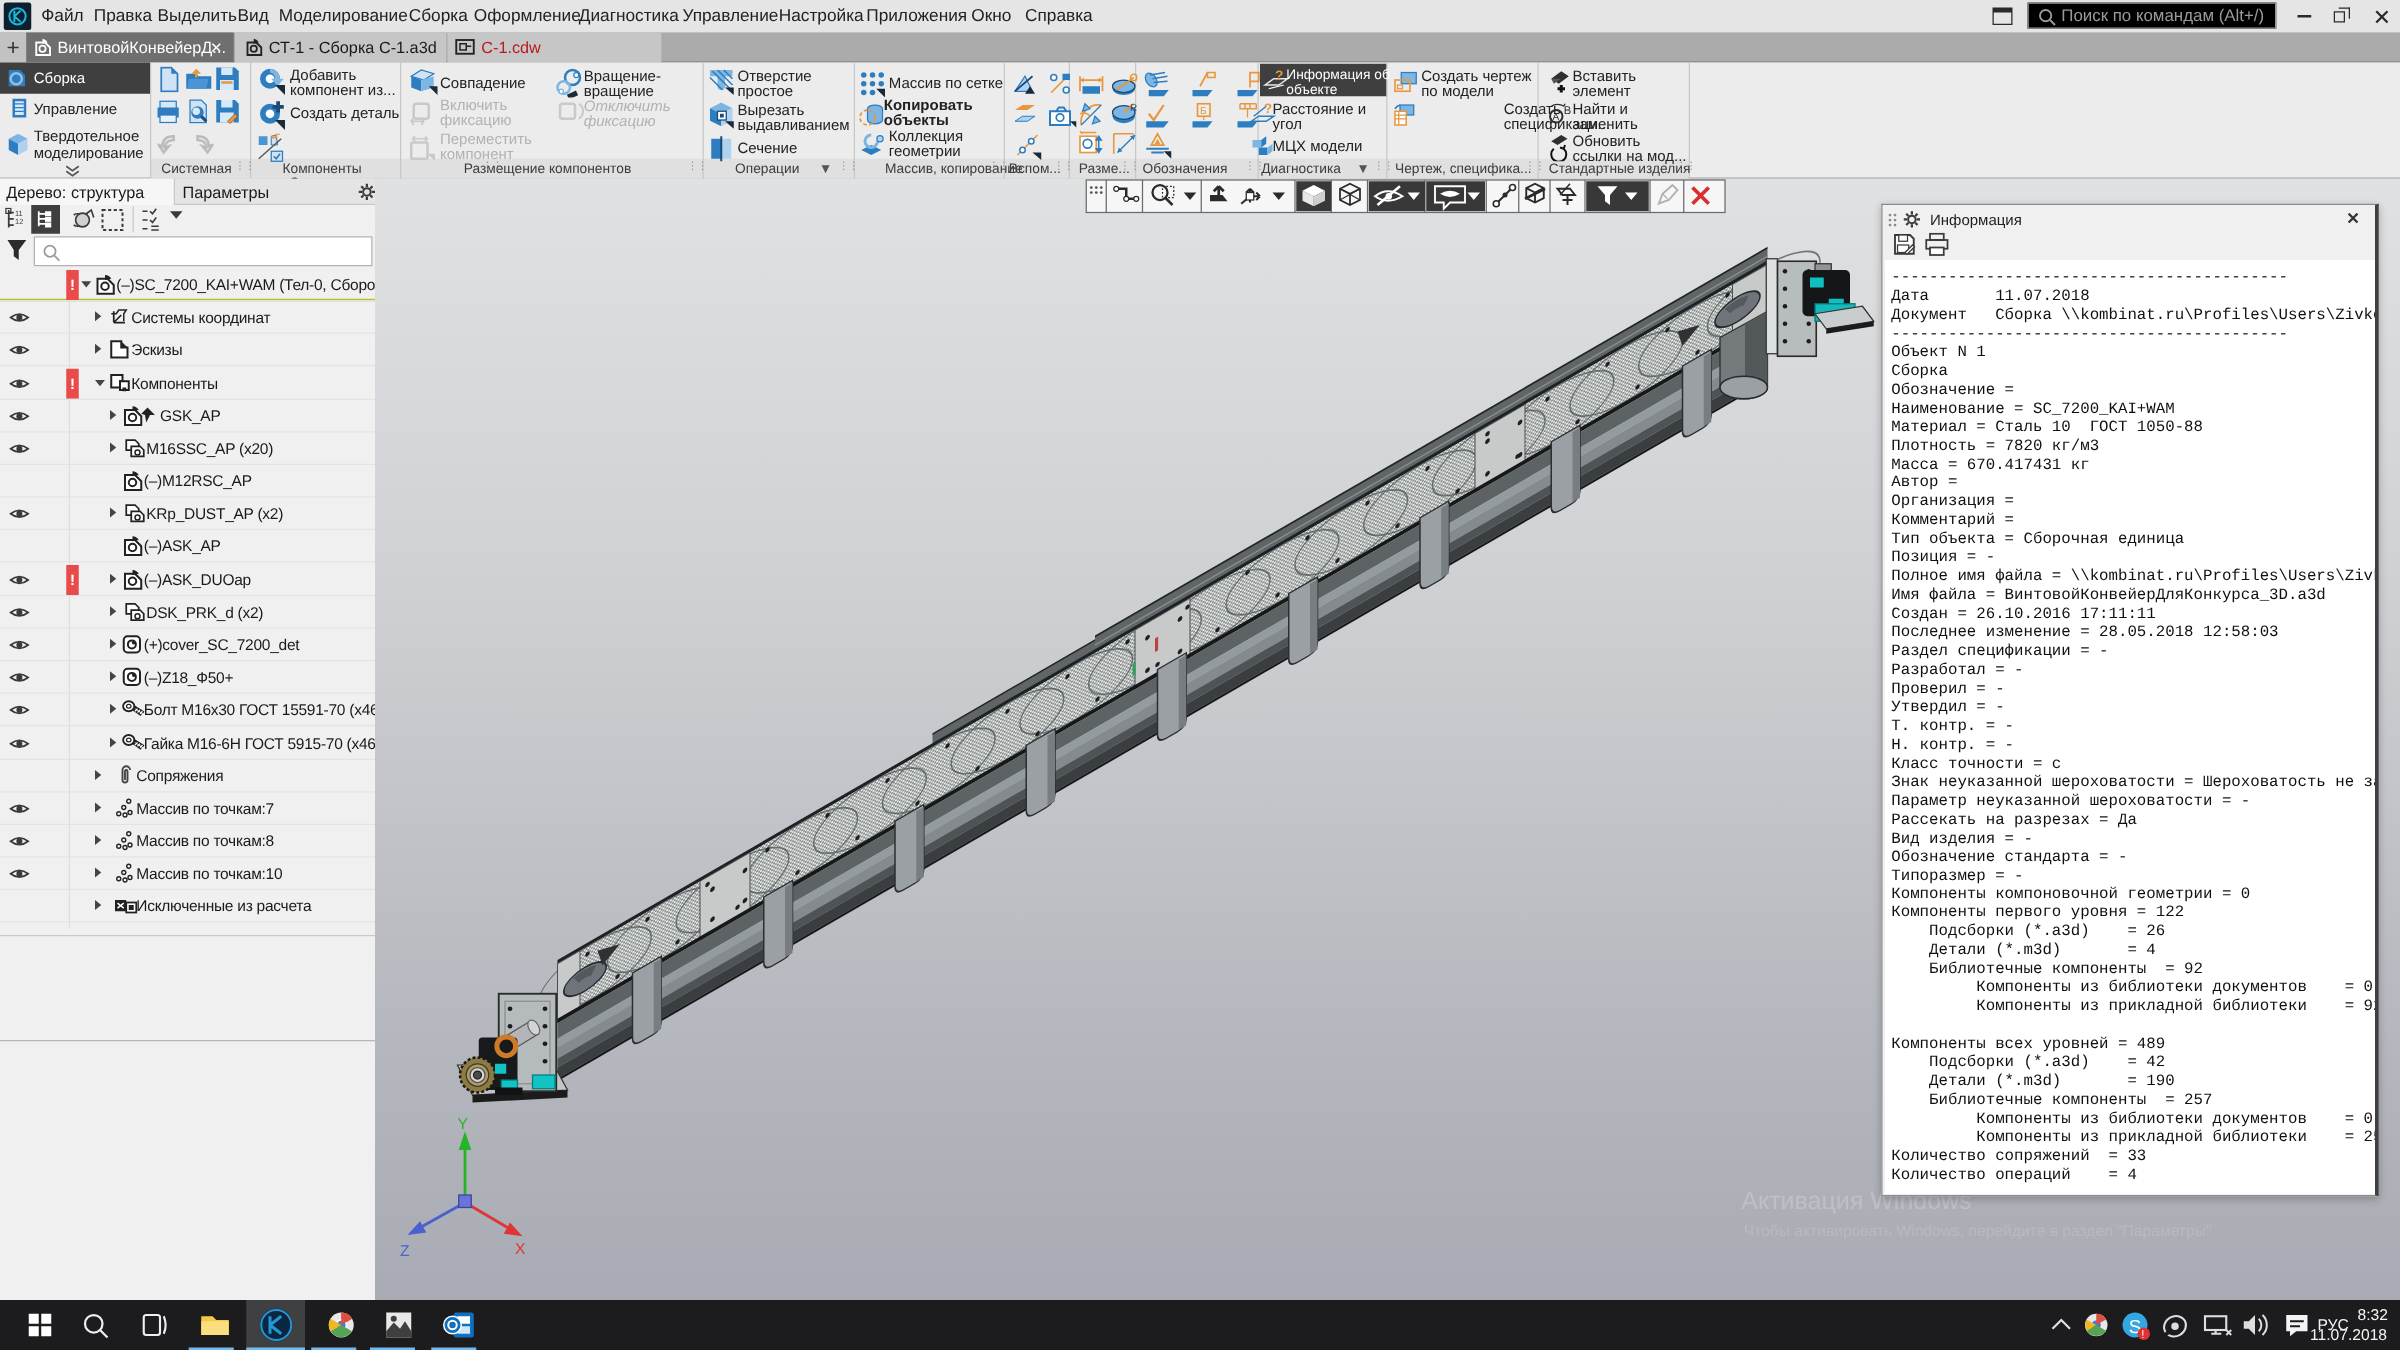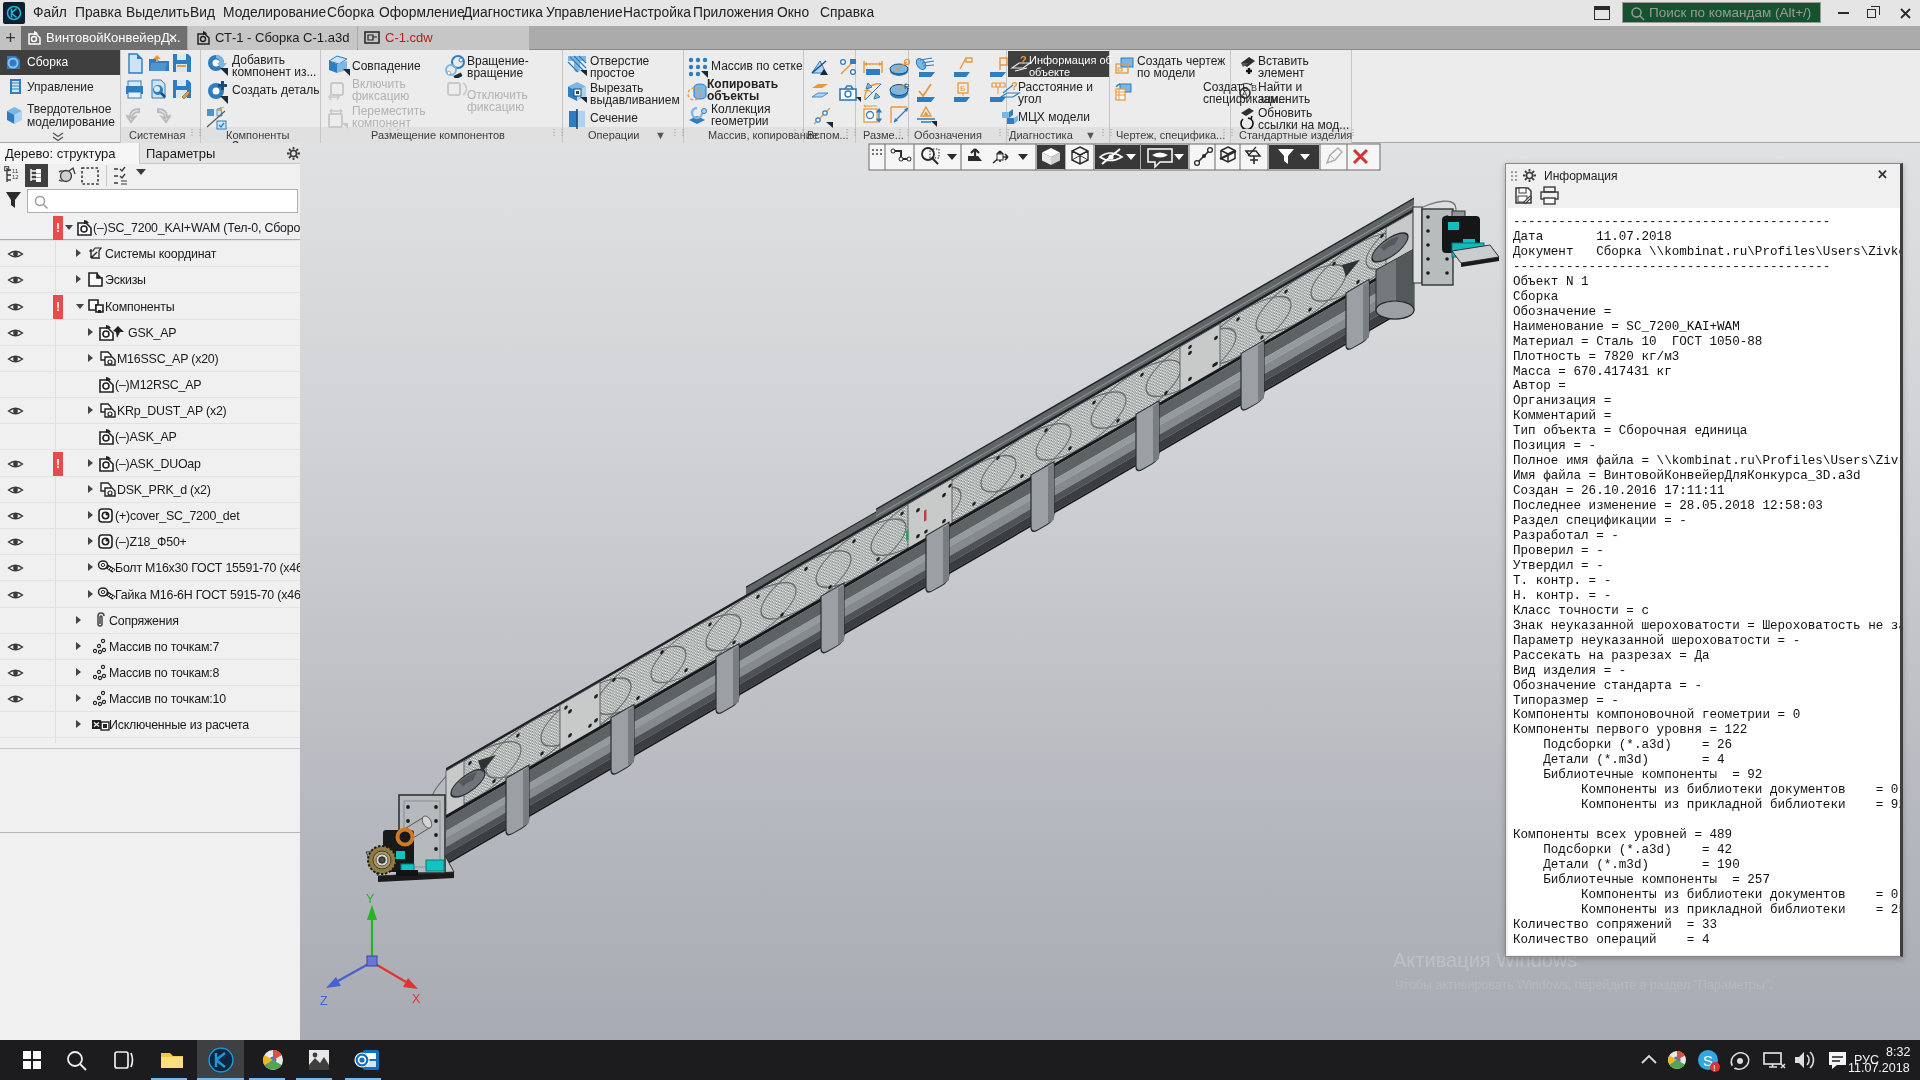--- a/index.html
+++ b/index.html
@@ -2,21 +2,21 @@
 <html><head><meta charset="utf-8">
 <style>
 *{margin:0;padding:0;box-sizing:border-box;}
 html,body{width:1920px;height:1080px;overflow:hidden;font-family:"Liberation Sans",sans-serif;}
 #root{position:relative;width:1920px;height:1080px;background:#c9cbcf;}
 .abs{position:absolute;}
 
 #menubar{left:0;top:0;width:1920px;height:26px;background:#e5e5e5;color:#222;font-size:13.8px;}
 #menubar .mi{position:absolute;top:5px;}
 #klogo{left:3px;top:2px;width:22px;height:22px;background:#0d2030;border-radius:2px;}
-#searchbox{left:1622px;top:2px;width:199px;height:21px;background:#14532d;border:1px solid #9a9a9a;color:#9a9a9a;font-size:13.5px;line-height:19px;padding-left:26px;}
+#searchbox{left:1622px;top:2px;width:199px;height:21px;background:#000000;border:1px solid #9a9a9a;color:#9a9a9a;font-size:13.5px;line-height:19px;padding-left:26px;}
 
 #tabbar{left:0;top:26px;width:1920px;height:24px;background:#ababab;border-bottom:1px solid #8a8a8a;}
 .tab{position:absolute;top:0;height:24px;font-size:13px;line-height:24px;}
 
 #ribbon{left:0;top:50px;width:1920px;height:93px;background:#ececec;font-size:12px;color:#222;border-bottom:1px solid #a8a8a8;}
 #ribbon .lbl{position:absolute;top:79px;height:14px;font-size:11px;color:#3c3c3c;}
 #labelstrip{position:absolute;left:120px;top:77px;width:1231px;height:16px;background:#e0e0e0;}
 .vsep{position:absolute;top:0;width:1px;height:93px;background:#c6c6c6;}
 .ritem{position:absolute;line-height:12px;white-space:nowrap;}
 .gray{color:#b2b2b2;}
@@ -199,21 +199,21 @@
   <div class="ritem" style="left:467px;top:5px;">Вращение-<br>вращение</div>
   <svg class="abs" style="left:327px;top:31px;" width="22" height="20">
         <rect x="4" y="2" width="12" height="12" rx="2" fill="none" stroke="#c9c9c9" stroke-width="2"></rect>
         <path d="M2 16 h10 M4 13 l-2 3 2 3 M10 13 l2 3 -2 3" stroke="#c9c9c9" stroke-width="1.4" fill="none"></path>
       </svg>
   <div class="ritem gray" style="left:352px;top:28px;">Включить<br>фиксацию</div>
   <svg class="abs" style="left:444px;top:31px;" width="24" height="20">
         <rect x="4" y="2" width="12" height="12" rx="2" fill="none" stroke="#c9c9c9" stroke-width="2"></rect>
         <path d="M19 2 a7 7 0 0 1 0 12" stroke="#c9c9c9" stroke-width="1.6" fill="none"></path>
       </svg>
-  <div class="ritem gray" style="left:467px;top:39px;">Отключить<br>фиксацию</div>
+  <div class="ritem gray" style="left:467px;top:29px;font-style:italic;">Отключить<br>фиксацию</div>
   <svg class="abs" style="left:327px;top:58px;" width="22" height="22">
         <rect x="2" y="6" width="13" height="13" rx="1" fill="none" stroke="#c9c9c9" stroke-width="2"></rect>
         <path d="M4 3 h10 M5 1 l-2 2 2 2 M13 1 l2 2 -2 2" stroke="#c9c9c9" stroke-width="1.3" fill="none"></path>
         <path d="M15 15 h6 v6 z" fill="#c9c9c9"></path>
       </svg>
   <div class="ritem gray" style="left:352px;top:55px;">Переместить<br>компонент</div>
 
   <svg class="abs" style="left:566px;top:4px;" width="22" height="22">
         <path d="M2 2 h18 v5 l-6 0 0 8 a3 3 0 0 1 -6 0 l0 -8 -6 0z" fill="#7db6e3"></path>
         <path d="M4 3 l14 14 M2 8 l10 10 M8 2 l12 12 M13 2 l7 7" stroke="#2d7dc0" stroke-width="1.2"></path>

